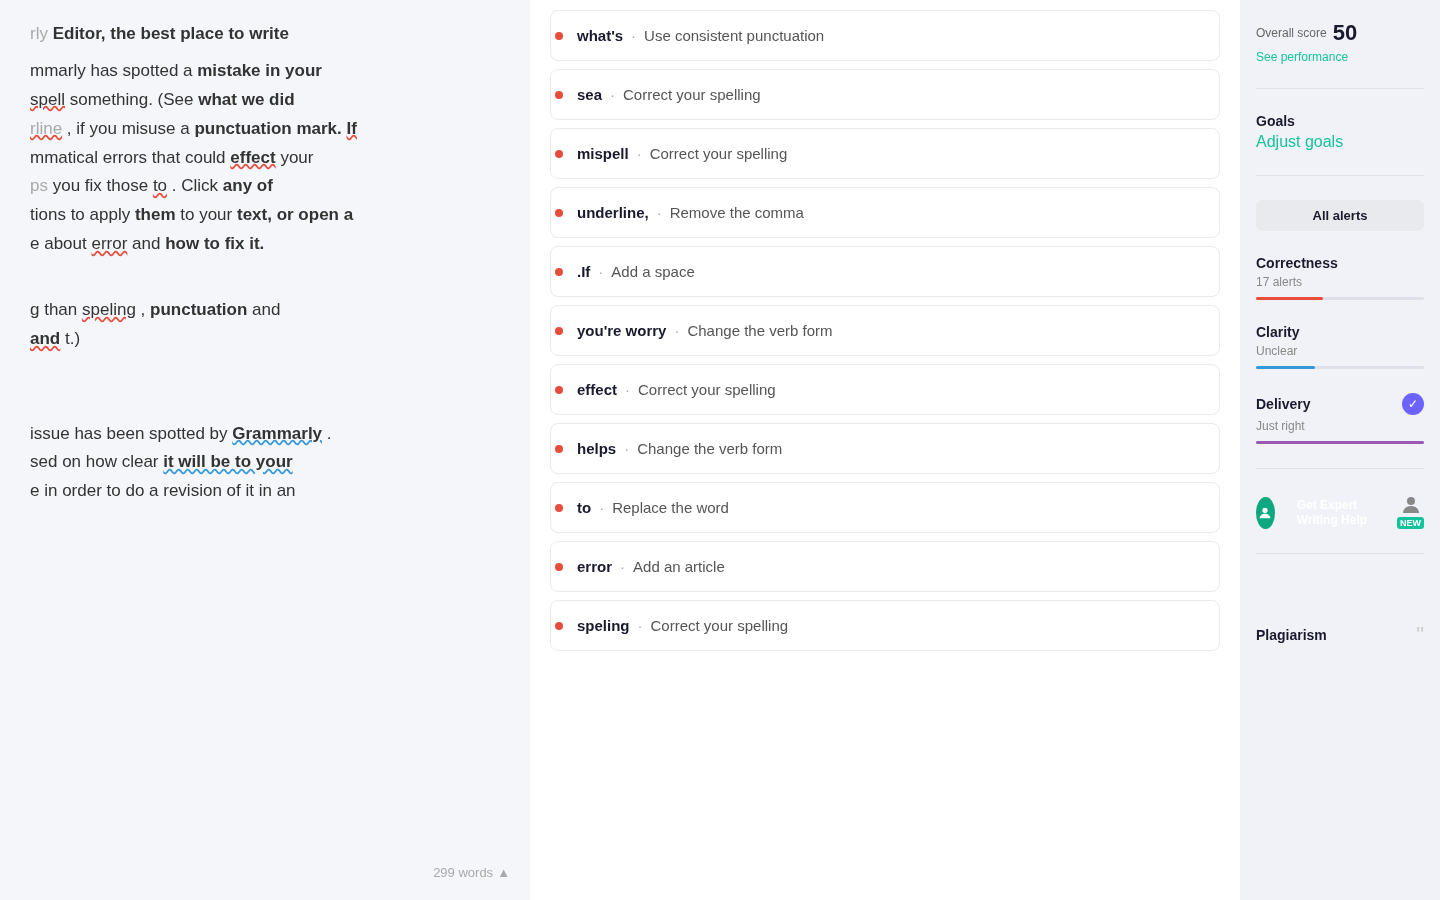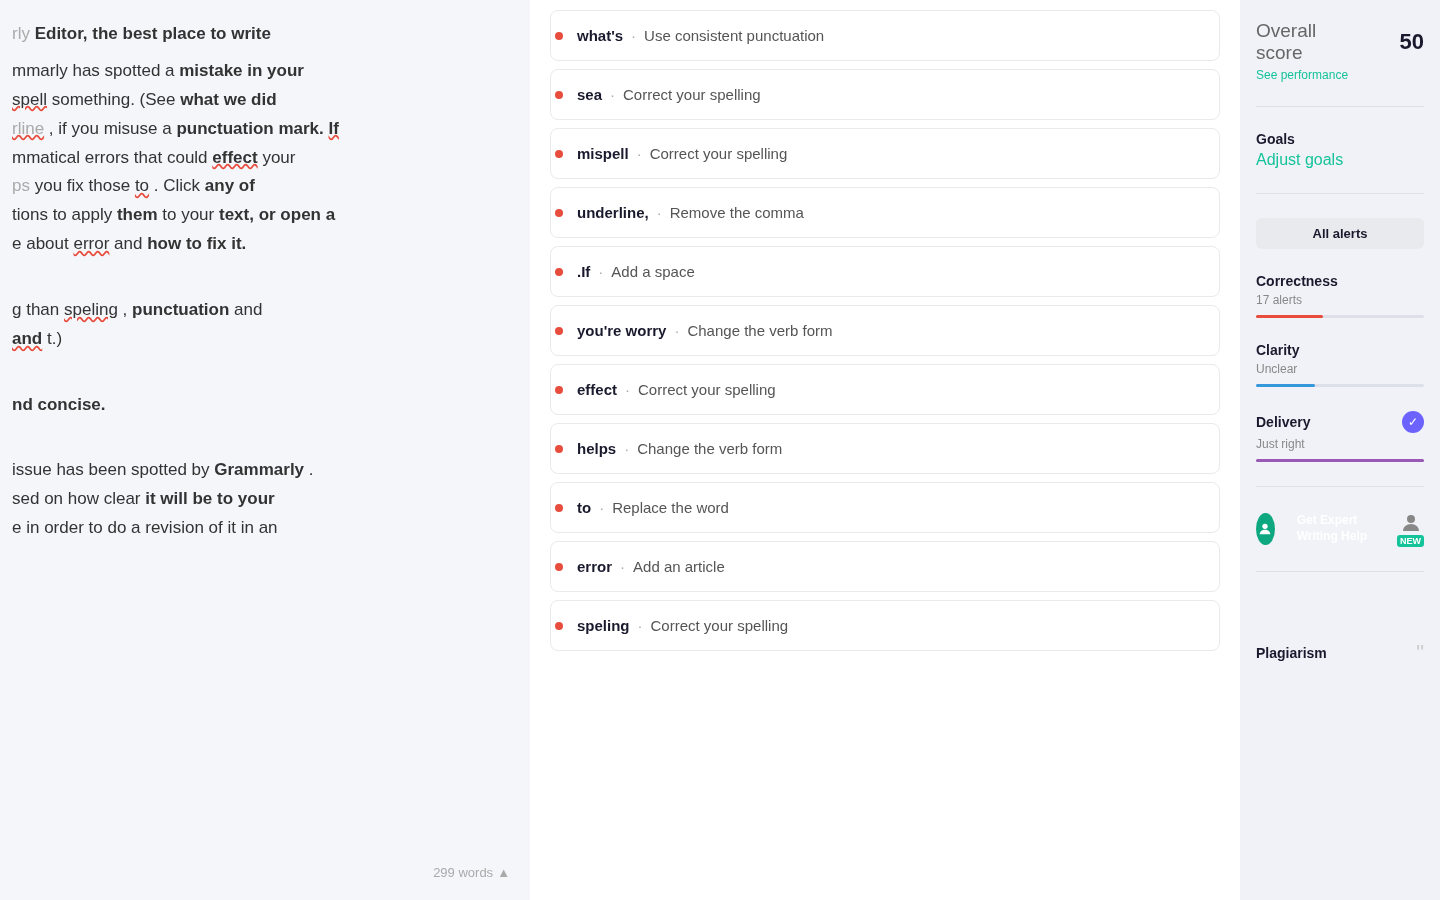--- a/index.html
+++ b/index.html
@@ -9,34 +9,34 @@
       width: 1440px;
       height: 900px;
       overflow: hidden;
       display: flex;
     }
 
     
     .editor-panel {
       width: 530px;
       background: #f5f6fa;
-      padding: 20px 12px;
+      padding: 20px 30px;
       overflow: hidden;
       position: relative;
     }
 
     .editor-content {
       color: #333;
       font-size: 17px;
       line-height: 1.7;
     }
 
     .editor-content .bold { font-weight: 700; }
     .editor-content .underline-red { text-decoration: underline; text-decoration-color: #e74c3c; text-decoration-style: wavy; }
-    .editor-content .underline-blue { text-decoration-color: #3498db; text-decoration-style: wavy; margin-top: 40px; }
+    .editor-content .underline-blue { text-decoration: underline; text-decoration-color: #3498db; text-decoration-style: wavy; margin-top: 40px; }
     .editor-content .gray { color: #aaa; }
 
     .word-count {
       position: absolute;
       bottom: 20px;
       right: 20px;
       color: #aaa;
       font-size: 13px;
       display: flex;
       align-items: flex-end;
@@ -104,30 +104,29 @@
       gap: 4px;
     }
 
     .score-header {
       display: flex;
       align-items: center;
       gap: 6px;
     }
 
     .score-label {
-      font-size: 19px;
+      font-size: 12px;
       color: #666;
       font-weight: 500;
     }
 
     .score-number {
       font-size: 22px;
       font-weight: 700;
       color: #1a1a2e;
-      margin-left: 30px;
     }
 
     .see-performance {
       font-size: 12px;
       color: #15c39a;
       cursor: pointer;
     }
 
     .divider {
       height: 1px;
@@ -325,23 +324,20 @@
       <span>g than </span>
       <span class="underline-red">speling</span>
       <span>, </span>
       <span class="bold">punctuation</span>
       <span> and</span>
       <br>
       <span class="underline-red bold">and</span>
       <span>t.)</span>
     </p>
     <br>
-    <p>
-      <span class="bold">nd concise.</span>
-    </p>
     <br>
     <p>
       <span>issue has been </span>
       <span>spotted </span>
       <span>by </span>
       <span class="underline-blue bold">Grammarly</span>
       <span>.</span>
       <br>
       <span>sed on how </span>
       <span>clear </span>
@@ -470,21 +466,21 @@
       <div class="checkmark-circle">✓</div>
     </div>
     <span class="metric-subtitle">Just right</span>
     <div class="metric-bar-bg">
       <div class="metric-bar bar-purple"></div>
     </div>
   </div>
 
   <div class="divider"></div>
 
-  <div style="display:flex; align-items:center; gap:22px;">
+  <div style="display:flex; align-items:flex-end; gap:22px;">
     <div class="expert-help-circle">
       <svg width="16" height="16" viewBox="0 0 24 24" fill="white">
         <circle cx="12" cy="8" r="4"></circle>
           <path d="M4 20c0-4 3.6-7 8-7s8 3 8 7"></path>
       </svg>
     </div>
     <span class="expert-help-text">Get Expert Writing Help</span>
     <div class="person-icon-wrap">
       <svg class="person-icon" viewBox="0 0 24 24" fill="#888">
         <circle cx="12" cy="8" r="4"></circle>

